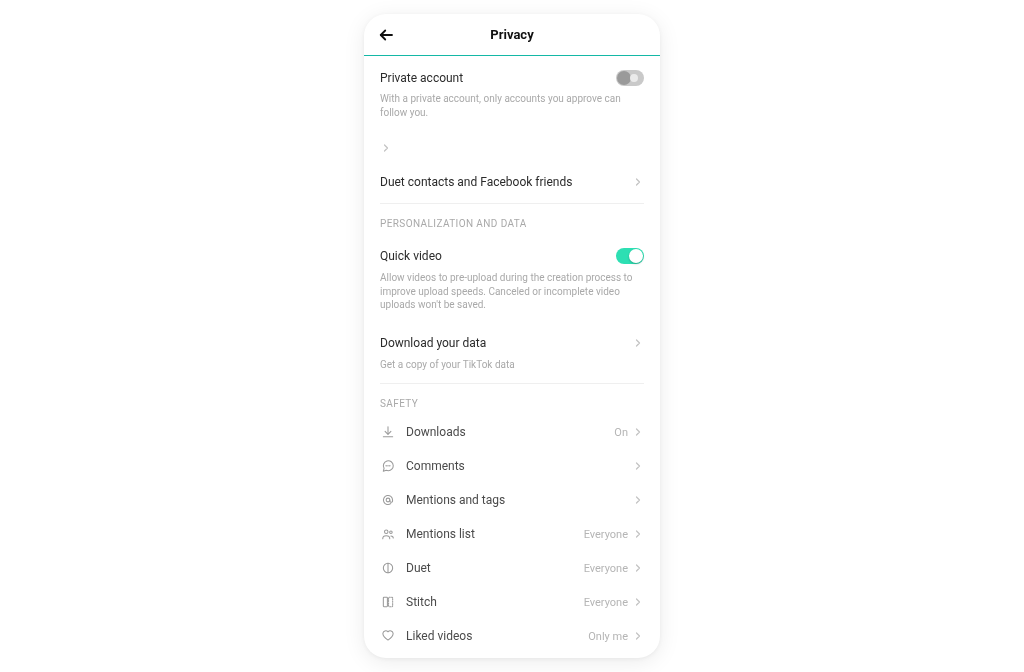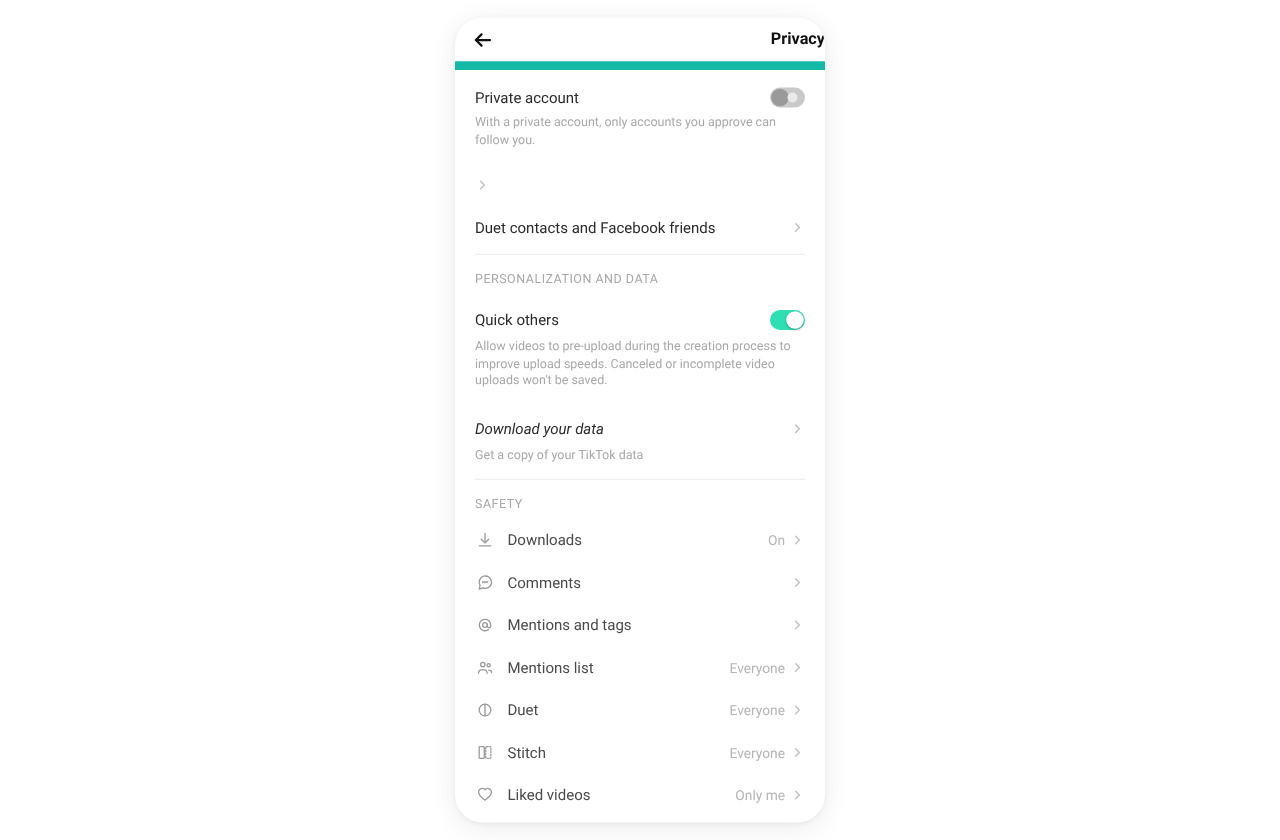--- a/index.html
+++ b/index.html
@@ -29,23 +29,23 @@
     overflow: hidden;
     position: relative;
     display: flex;
     flex-direction: column;
   }
   .topbar {
     height: 42px;
     flex-shrink: 0;
     display: flex;
     align-items: center;
-    justify-content: flex-end;
+    justify-content: center;
     position: relative;
-    border-bottom: 7px solid #14b8a6;
+    border-bottom: 1px solid #14b8a6;
   }
   .back {
     position: absolute;
     left: 10px;
     top: 50%;
     transform: translateY(-50%);
     width: 24px; height: 24px;
     display: flex; align-items: center; justify-content: center;
     color: #111;
     cursor: pointer;
@@ -204,31 +204,31 @@
             </svg>
         </span>
       </div>
 
       <div class="section-divider"></div>
 
       <div class="section-header">Personalization and data</div>
 
       <div class="row" style="padding-bottom:2px;">
         <div class="labelcol">
-          <div class="row-title">Quick others</div>
+          <div class="row-title">Quick video</div>
         </div>
         <div class="toggle on">
             <div class="knob"></div>
           </div>
       </div>
       <div style="padding:0 16px 10px 16px;">
         <div class="row-sub">Allow videos to pre-upload during the creation process to improve upload speeds. Canceled or incomplete video uploads won't be saved.</div>
       </div>
 
-      <div class="row" style="padding-bottom:2px;font-style:italic;">
+      <div class="row" style="padding-bottom:2px;">
         <div class="labelcol">
           <div class="row-title">Download your data</div>
         </div>
         <span class="chev">
           <svg width="12" height="12" viewBox="0 0 24 24" fill="none" stroke="currentColor" stroke-width="2.5" stroke-linecap="round" stroke-linejoin="round">
               <polyline points="9 18 15 12 9 6"></polyline>
             </svg>
         </span>
       </div>
       <div style="padding:0 16px 8px 16px;">

